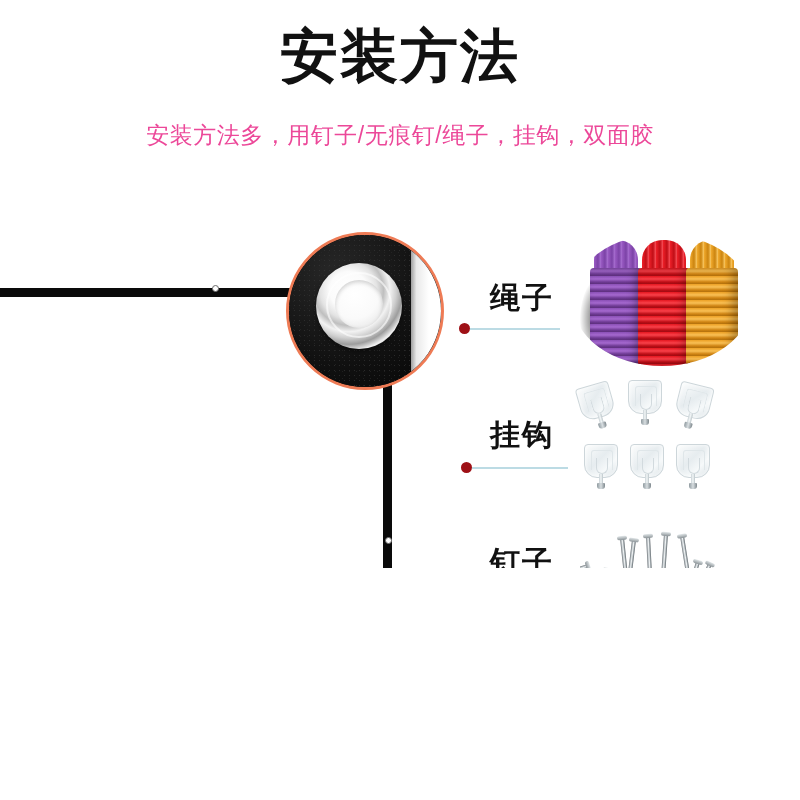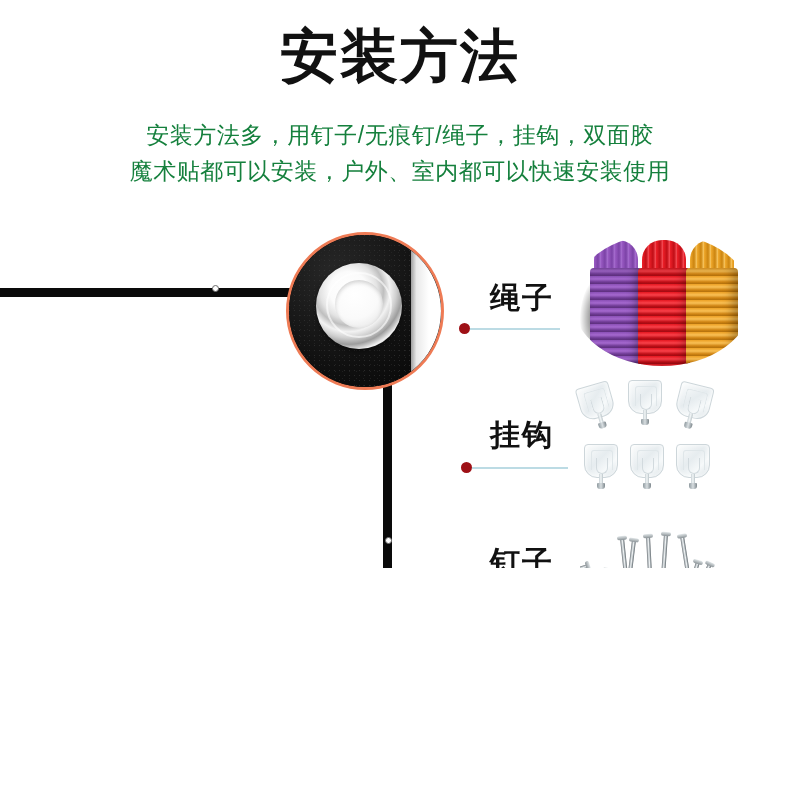--- a/index.html
+++ b/index.html
@@ -34,21 +34,21 @@
     color: #111111;
     line-height: 1.1;
   }
   .subtitle {
     position: absolute;
     left: 0;
     top: 118px;
     width: 800px;
     text-align: center;
     font-size: 23px;
-    color: #15803d;
+    color: #ec4899;
     line-height: 1.55;
     letter-spacing: 0.5px;
   }
   .subtitle div { white-space: nowrap; }
 
   
   .screen-shadow {
     position: absolute;
     left: -40px;
     top: 772px;
@@ -444,21 +444,20 @@
 </style>
 </head>
 <body>
 
 <div id="page">
 
   <div class="page-title">安装方法</div>
 
   <div class="subtitle">
     <div>安装方法多，用钉子/无痕钉/绳子，挂钩，双面胶</div>
-    <div>魔术贴都可以安装，户外、室内都可以快速安装使用</div>
   </div>
 
   <div class="screen-shadow"></div>
   <div class="screen">
     <div class="screen-face"></div>
   </div>
   <div class="grommet gr-top"></div>
   <div class="grommet gr-bottom"></div>
   <div class="grommet gr-right"></div>
   <div class="grommet gr-corner"></div>

